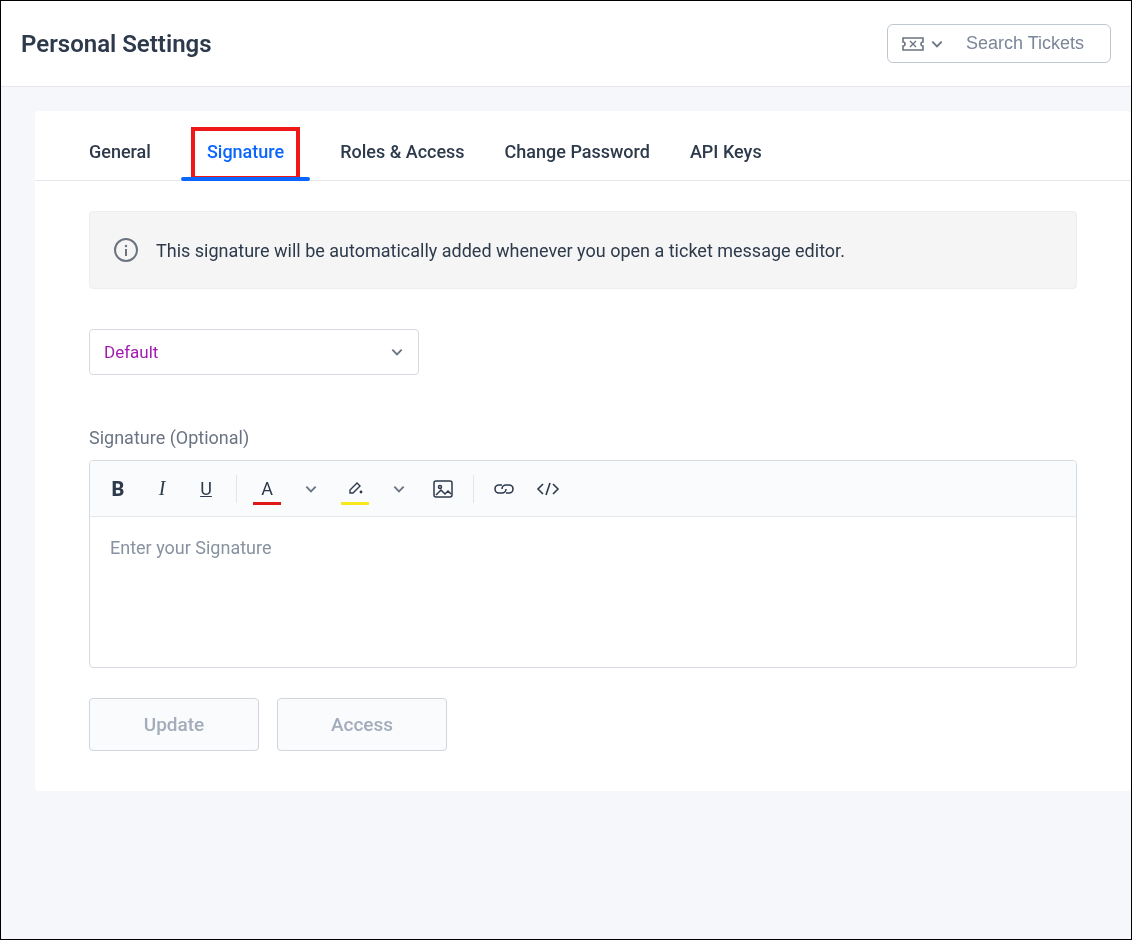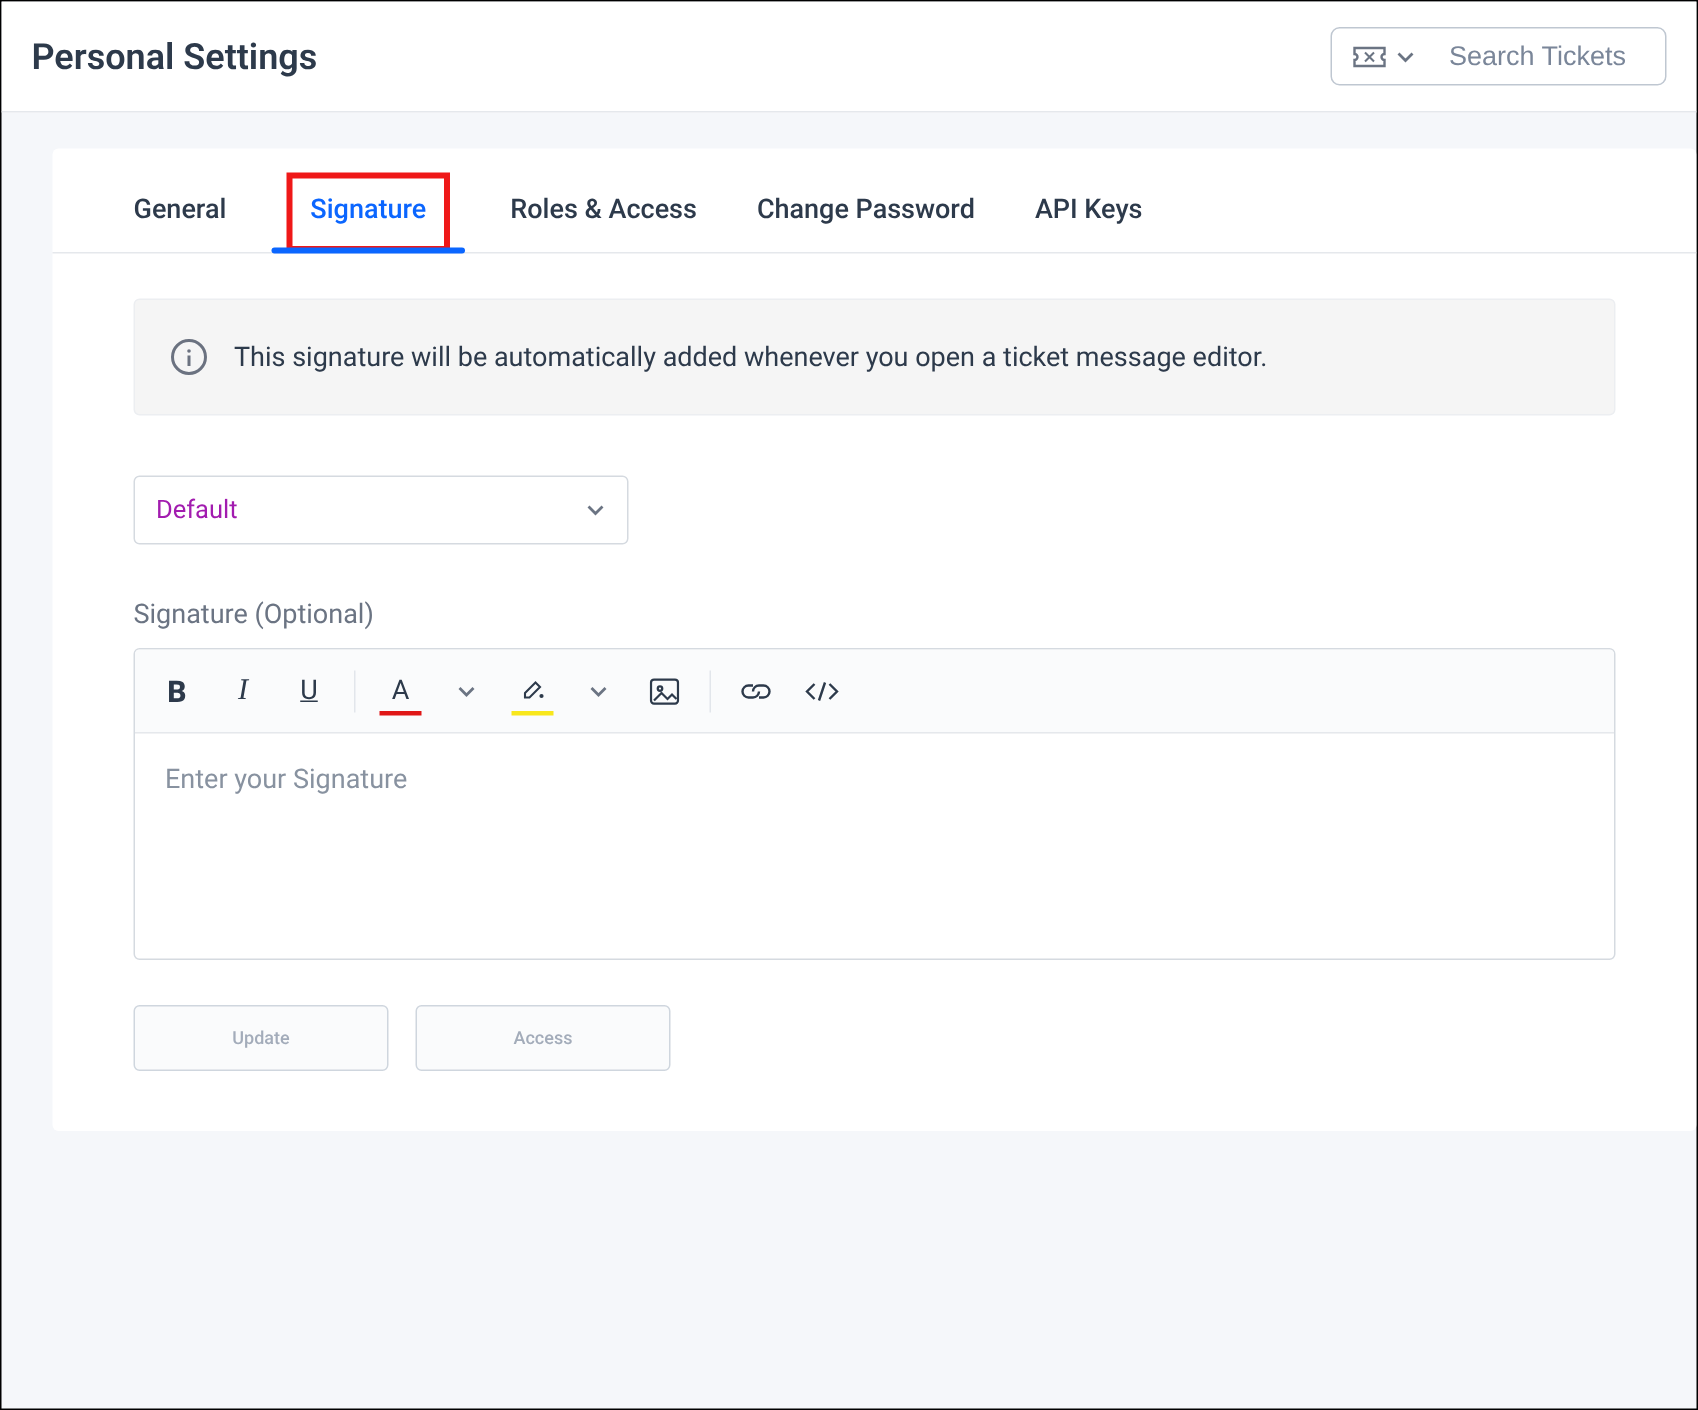--- a/index.html
+++ b/index.html
@@ -12,21 +12,21 @@
   overflow: hidden;
   border: 1px solid #000;
 }
 .header {
   background: #fff;
   border-bottom: 1px solid #e5e8ec;
   padding: 18px 20px;
   display: flex;
   align-items: center;
   justify-content: space-between;
-  height: 74px;
+  height: 86px;
 }
 .page-title {
   font-size: 24px;
   font-weight: 600;
   color: #2d3a4b;
 }
 .search-wrap {
   display: flex;
   align-items: center;
   gap: 12px;
@@ -114,21 +114,21 @@
   display:flex; align-items:center; justify-content:center;
   color:#6b7280; flex:none;
 }
 .info-text { font-size:18px; color:#2d3a4b; }
 .field-label { color:#6b7483; font-size:18px; margin-bottom:12px; }
 .select {
   width:330px; border:1px solid #d5dae0; border-radius:4px;
   padding:12px 14px; display:flex; justify-content:space-between; align-items:center;
   font-size:17px; color:#a21caf; background:#fff; cursor:pointer;
 }
-.sig-section { margin-top: 36px; }
+.sig-section { margin-top: 52px; }
 .editor {
   border:1px solid #d5dae0; border-radius:4px; margin-top:12px;
   overflow:hidden;
 }
 .toolbar {
   display:flex; align-items:center; gap:0;
   border-bottom:1px solid #e5e8ec; background:#fafbfc;
   padding: 0 6px; height:56px;
 }
 .tbtn {
@@ -138,21 +138,21 @@
 .tdiv { width:1px; height:28px; background:#e2e6eb; margin:0 8px; }
 .editor-area {
   min-height: 150px; padding: 20px;
 }
 .editor-area .placeholder { color:#8892a0; font-size:18px; }
 .actions {
   display:flex; gap:18px; margin-top:30px;
 }
 .btn {
   border:1px solid #cfd6de; background:#fafbfc; color:#a3acba;
-  font-size:12px; font-weight:500; padding: 14px 0; width:170px;
+  font-size:19px; font-weight:500; padding: 14px 0; width:170px;
   border-radius:4px; cursor:pointer; text-align:center;
 }
 .chev-ico { width:14px; height:14px; }
 .under-red { position:relative; }
 .under-red::after { content:""; position:absolute; left:8px; right:8px; bottom:4px; height:3px; background:#e01717;}
 .under-yellow { position:relative; }
 .under-yellow::after { content:""; position:absolute; left:8px; right:8px; bottom:4px; height:3px; background:#f8e71c;}
 svg { display:block; }
 </style>
 </head>

